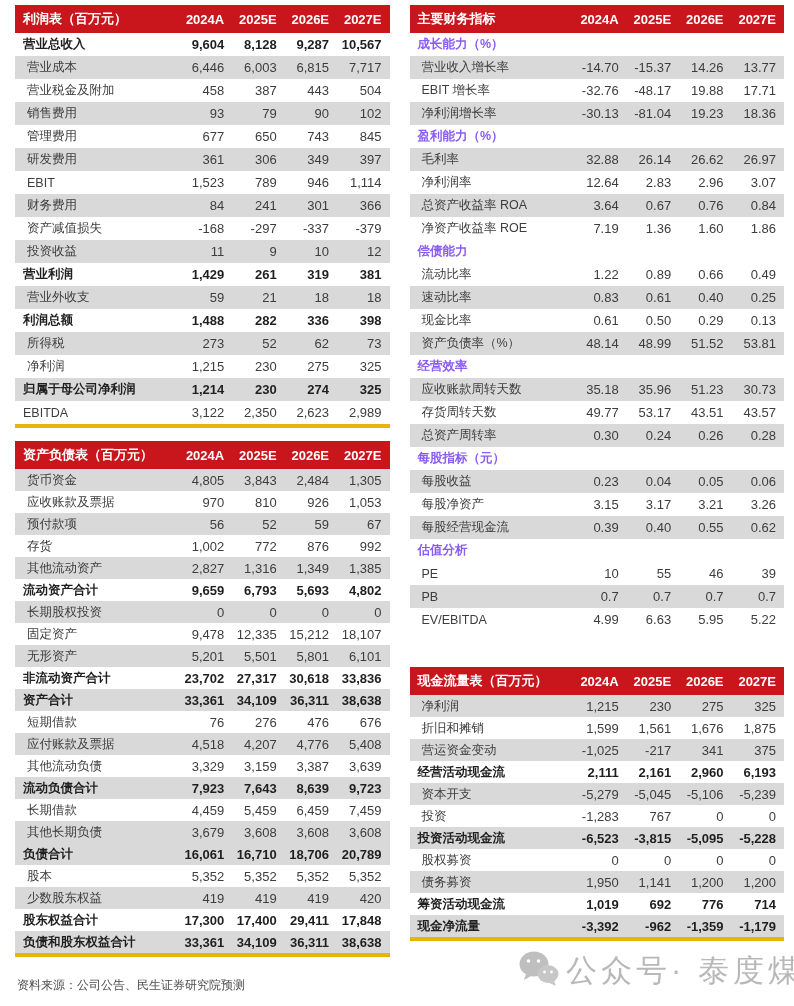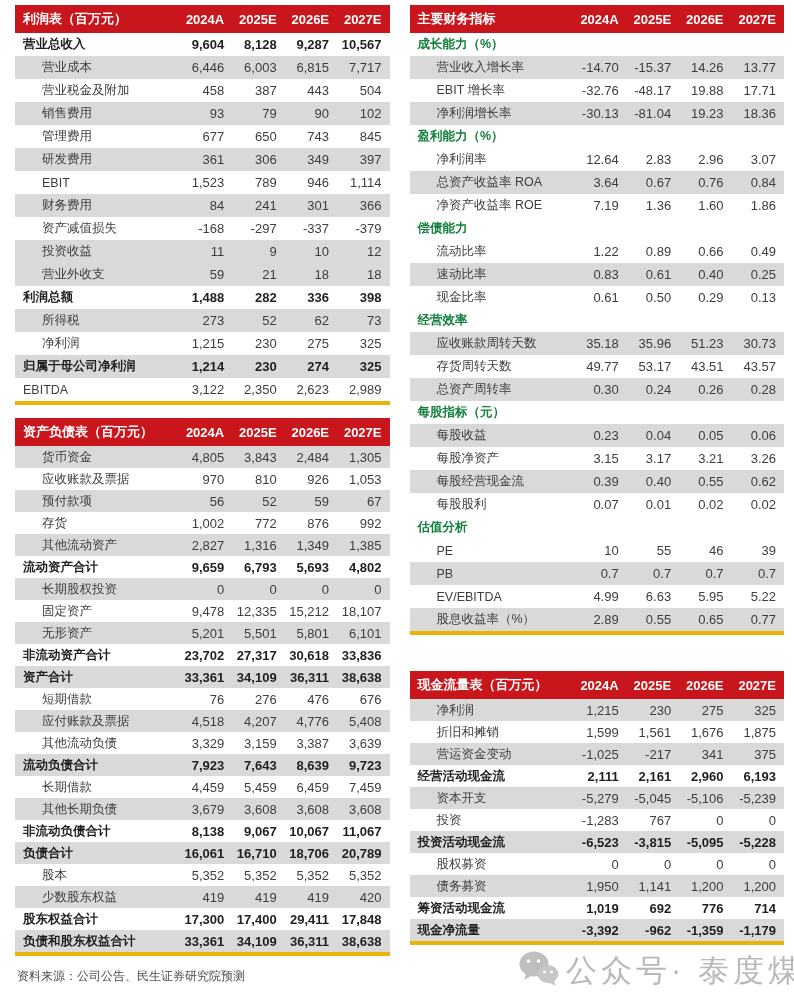--- a/index.html
+++ b/index.html
@@ -25,32 +25,32 @@
   table.fin-table td{
     font-size:12.5px;color:#3d3d3d;padding:0;vertical-align:middle;
     white-space:nowrap;overflow:hidden;
   }
   .t-pl  td{height:23px;}
   .t-bs  td{height:22px;}
   .t-ind td{height:23px;}
   .t-cf  td{height:22px;}
 
   table.fin-table td.lbl{text-align:left;padding-left:8px;}
-  table.fin-table td.lbl.ind{padding-left:27px;}
+  table.fin-table td.lbl.ind{padding-left:12px;}
   table.fin-table td.num{text-align:right;padding-right:8px;font-size:13px;}
   tr.shaded td{background:#d9d9d9;}
   tr.boldrow td{font-weight:bold;color:#1f1f1f;}
-  tr.section td{font-weight:bold;color:#15803d;}
+  tr.section td{font-weight:bold;color:#8b5cf6;}
   td.neg{color:#cf3a38;}
   table.fin-table tbody tr.lastrow td{border-bottom:4px solid #eab308;}
 
   .spacer-bs{height:13px;}
   .spacer-cf{height:36px;}
 
-  .source-note{font-size:12px;color:#4d4d4d;margin-top:12px;padding-left:2px;}
+  .source-note{font-size:12px;color:#4d4d4d;margin-top:20px;padding-left:2px;}
 
   .watermark{
     position:absolute;left:518px;top:950px;display:flex;align-items:center;gap:6px;
     pointer-events:none;
   }
   .watermark .wm-text{
     font-size:31px;color:rgba(125,125,125,0.55);letter-spacing:4px;white-space:nowrap;
   }
   .watermark svg{opacity:0.55;}
 </style>
@@ -140,20 +140,27 @@
             <td class="num neg">-337</td>
             <td class="num neg">-379</td>
           </tr>
           <tr class="shaded">
             <td class="lbl ind">投资收益</td>
             <td class="num">11</td>
             <td class="num">9</td>
             <td class="num">10</td>
             <td class="num">12</td>
           </tr>
+          <tr class="boldrow">
+            <td class="lbl">营业利润</td>
+            <td class="num">1,429</td>
+            <td class="num">261</td>
+            <td class="num">319</td>
+            <td class="num">381</td>
+          </tr>
           <tr class="shaded">
             <td class="lbl ind">营业外收支</td>
             <td class="num">59</td>
             <td class="num">21</td>
             <td class="num">18</td>
             <td class="num">18</td>
           </tr>
           <tr class="boldrow">
             <td class="lbl">利润总额</td>
             <td class="num">1,488</td>
@@ -322,27 +329,20 @@
             <td class="num">6,459</td>
             <td class="num">7,459</td>
           </tr>
           <tr class="shaded">
             <td class="lbl ind">其他长期负债</td>
             <td class="num">3,679</td>
             <td class="num">3,608</td>
             <td class="num">3,608</td>
             <td class="num">3,608</td>
           </tr>
-          <tr class="boldrow">
-            <td class="lbl">非流动负债合计</td>
-            <td class="num">8,138</td>
-            <td class="num">9,067</td>
-            <td class="num">10,067</td>
-            <td class="num">11,067</td>
-          </tr>
           <tr class="shaded boldrow">
             <td class="lbl">负债合计</td>
             <td class="num">16,061</td>
             <td class="num">16,710</td>
             <td class="num">18,706</td>
             <td class="num">20,789</td>
           </tr>
           <tr class="">
             <td class="lbl ind">股本</td>
             <td class="num">5,352</td>
@@ -423,20 +423,27 @@
             <td class="num">19.23</td>
             <td class="num">18.36</td>
           </tr>
           <tr class="boldrow section">
             <td class="lbl">盈利能力（%）</td>
             <td class="num"></td>
             <td class="num"></td>
             <td class="num"></td>
             <td class="num"></td>
           </tr>
+          <tr class="shaded">
+            <td class="lbl ind">毛利率</td>
+            <td class="num">32.88</td>
+            <td class="num">26.14</td>
+            <td class="num">26.62</td>
+            <td class="num">26.97</td>
+          </tr>
           <tr class="">
             <td class="lbl ind">净利润率</td>
             <td class="num">12.64</td>
             <td class="num">2.83</td>
             <td class="num">2.96</td>
             <td class="num">3.07</td>
           </tr>
           <tr class="shaded">
             <td class="lbl ind">总资产收益率 ROA</td>
             <td class="num">3.64</td>
@@ -472,20 +479,27 @@
             <td class="num">0.40</td>
             <td class="num">0.25</td>
           </tr>
           <tr class="">
             <td class="lbl ind">现金比率</td>
             <td class="num">0.61</td>
             <td class="num">0.50</td>
             <td class="num">0.29</td>
             <td class="num">0.13</td>
           </tr>
+          <tr class="shaded">
+            <td class="lbl ind">资产负债率（%）</td>
+            <td class="num">48.14</td>
+            <td class="num">48.99</td>
+            <td class="num">51.52</td>
+            <td class="num">53.81</td>
+          </tr>
           <tr class="boldrow section">
             <td class="lbl">经营效率</td>
             <td class="num"></td>
             <td class="num"></td>
             <td class="num"></td>
             <td class="num"></td>
           </tr>
           <tr class="shaded">
             <td class="lbl ind">应收账款周转天数</td>
             <td class="num">35.18</td>
@@ -528,27 +542,20 @@
             <td class="num">3.21</td>
             <td class="num">3.26</td>
           </tr>
           <tr class="shaded">
             <td class="lbl ind">每股经营现金流</td>
             <td class="num">0.39</td>
             <td class="num">0.40</td>
             <td class="num">0.55</td>
             <td class="num">0.62</td>
           </tr>
-          <tr class="">
-            <td class="lbl ind">每股股利</td>
-            <td class="num">0.07</td>
-            <td class="num">0.01</td>
-            <td class="num">0.02</td>
-            <td class="num">0.02</td>
-          </tr>
           <tr class="boldrow section">
             <td class="lbl">估值分析</td>
             <td class="num"></td>
             <td class="num"></td>
             <td class="num"></td>
             <td class="num"></td>
           </tr>
           <tr class="">
             <td class="lbl ind">PE</td>
             <td class="num">10</td>
@@ -562,27 +569,20 @@
             <td class="num">0.7</td>
             <td class="num">0.7</td>
             <td class="num">0.7</td>
           </tr>
           <tr class="">
             <td class="lbl ind">EV/EBITDA</td>
             <td class="num">4.99</td>
             <td class="num">6.63</td>
             <td class="num">5.95</td>
             <td class="num">5.22</td>
-          </tr>
-          <tr class="shaded lastrow">
-            <td class="lbl ind">股息收益率（%）</td>
-            <td class="num">2.89</td>
-            <td class="num">0.55</td>
-            <td class="num">0.65</td>
-            <td class="num">0.77</td>
           </tr>
         </tbody>
     </table>
     <div class="spacer-cf"></div>
     <table class="fin-table t-cf">
       <colgroup>
           <col class="c-label">
           <col class="c-num">
           <col class="c-num">
           <col class="c-num">

